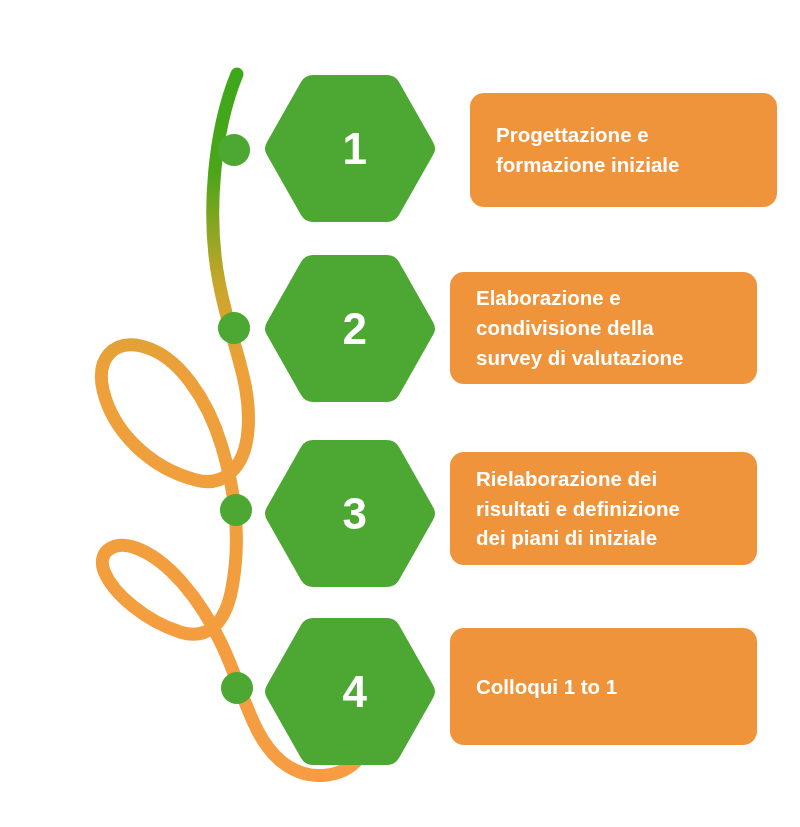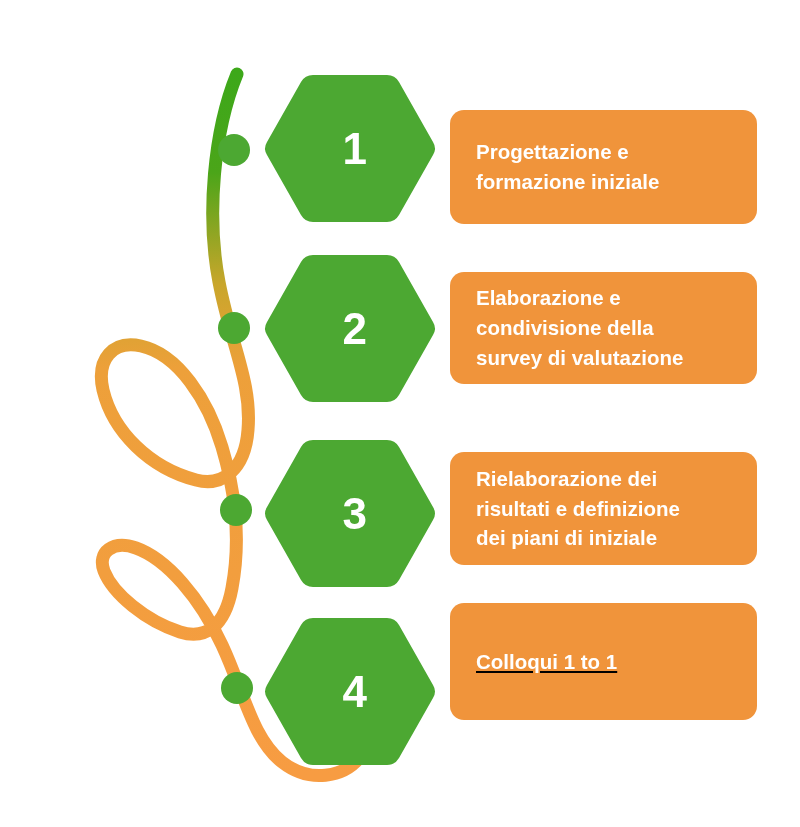--- a/index.html
+++ b/index.html
@@ -133,21 +133,21 @@
   <div class="step-row" style="top:0">
     <div class="node-dot" style="left:218px; top:134px;"></div>
 
     <div class="hexagon" style="left:263px; top:72px;">
       <svg viewBox="0 0 174 153" preserveAspectRatio="none">
         <path d="M 50 3 L 124 3 Q 132 3 136 10 L 170 70 Q 174 76.5 170 83 L 136 143 Q 132 150 124 150 L 50 150 Q 42 150 38 143 L 4 83 Q 0 76.5 4 70 L 38 10 Q 42 3 50 3 Z" fill="#4CA832"></path>
       </svg>
       <span class="hex-number">1</span>
     </div>
 
-    <div class="label-card" style="top:110px; height:114px;">
+    <div class="label-card" style="top:93px; height:114px;margin-left:20px;">
       <span class="label-text">Progettazione e
 formazione iniziale</span>
     </div>
   </div>
 
   <div class="step-row" style="top:0">
     <div class="node-dot" style="left:218px; top:312px;"></div>
 
     <div class="hexagon" style="left:263px; top:252px;">
       <svg viewBox="0 0 174 153" preserveAspectRatio="none">
@@ -183,18 +183,18 @@
   <div class="step-row" style="top:0">
     <div class="node-dot" style="left:221px; top:672px;"></div>
 
     <div class="hexagon" style="left:263px; top:615px;">
       <svg viewBox="0 0 174 153" preserveAspectRatio="none">
         <path d="M 50 3 L 124 3 Q 132 3 136 10 L 170 70 Q 174 76.5 170 83 L 136 143 Q 132 150 124 150 L 50 150 Q 42 150 38 143 L 4 83 Q 0 76.5 4 70 L 38 10 Q 42 3 50 3 Z" fill="#4CA832"></path>
       </svg>
       <span class="hex-number">4</span>
     </div>
 
-    <div class="label-card" style="top:603px; height:117px;text-decoration:underline;">
+    <div class="label-card" style="top:628px; height:117px;">
       <span class="label-text">Colloqui 1 to 1</span>
     </div>
   </div>
 
 </div>
 
 </body></html>

